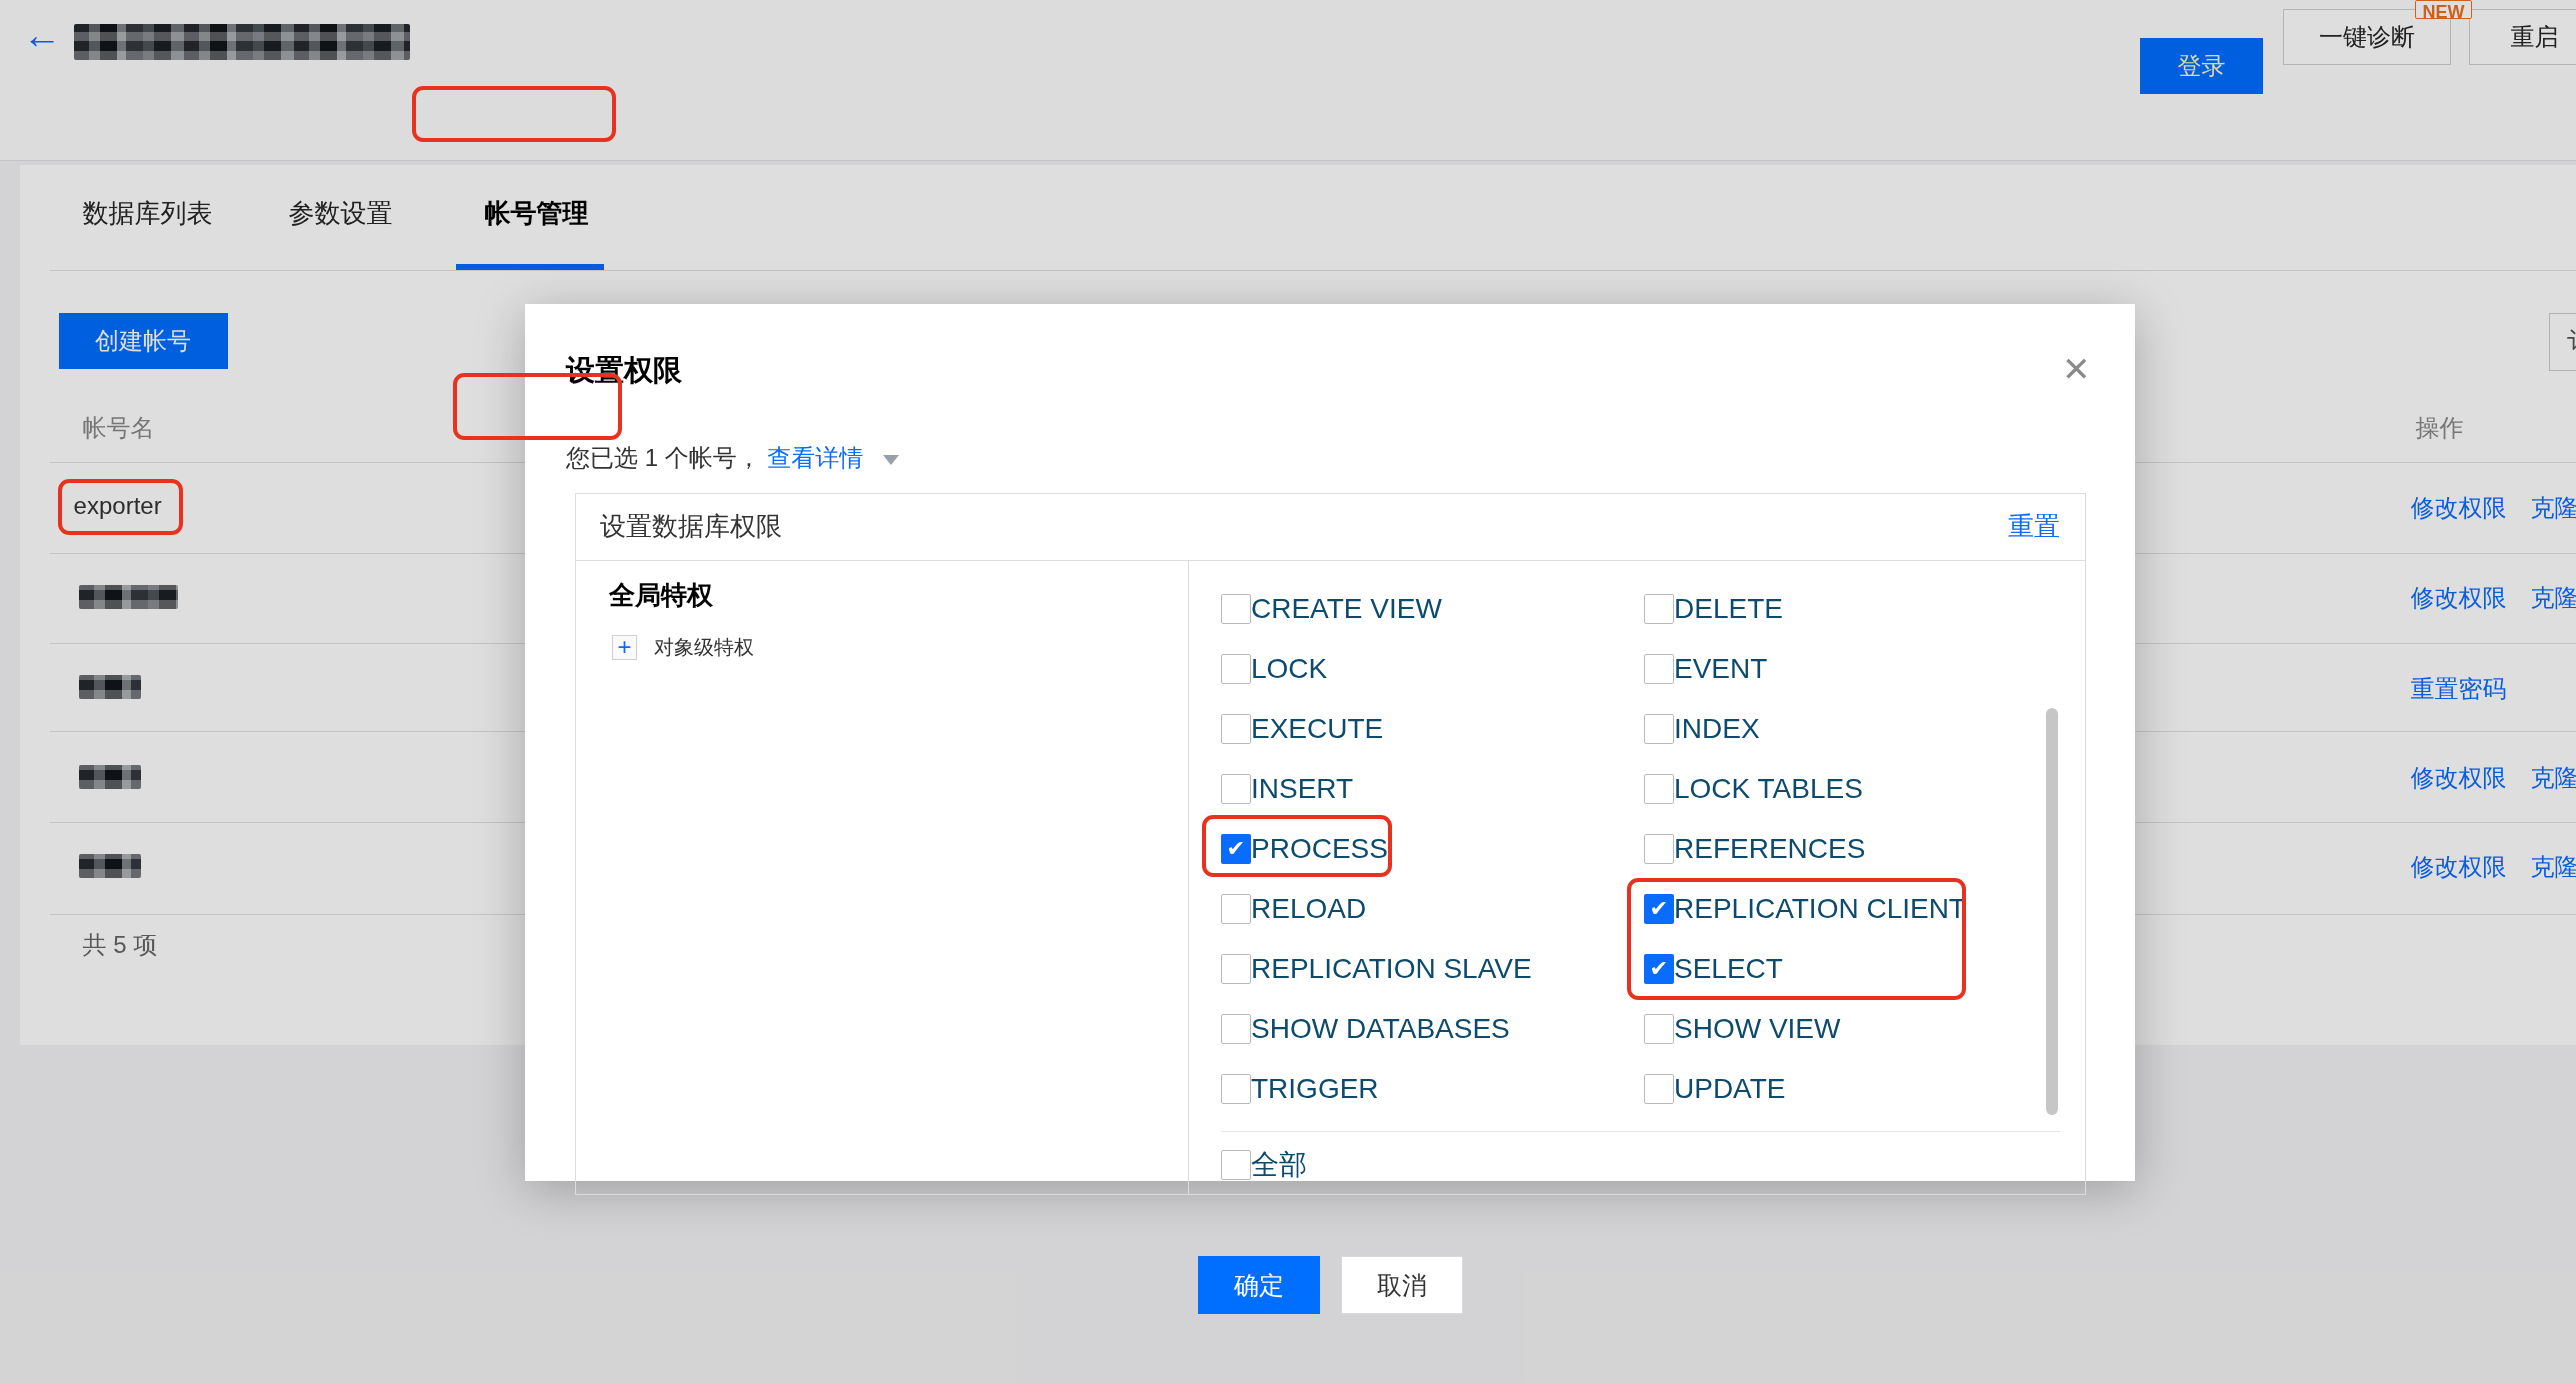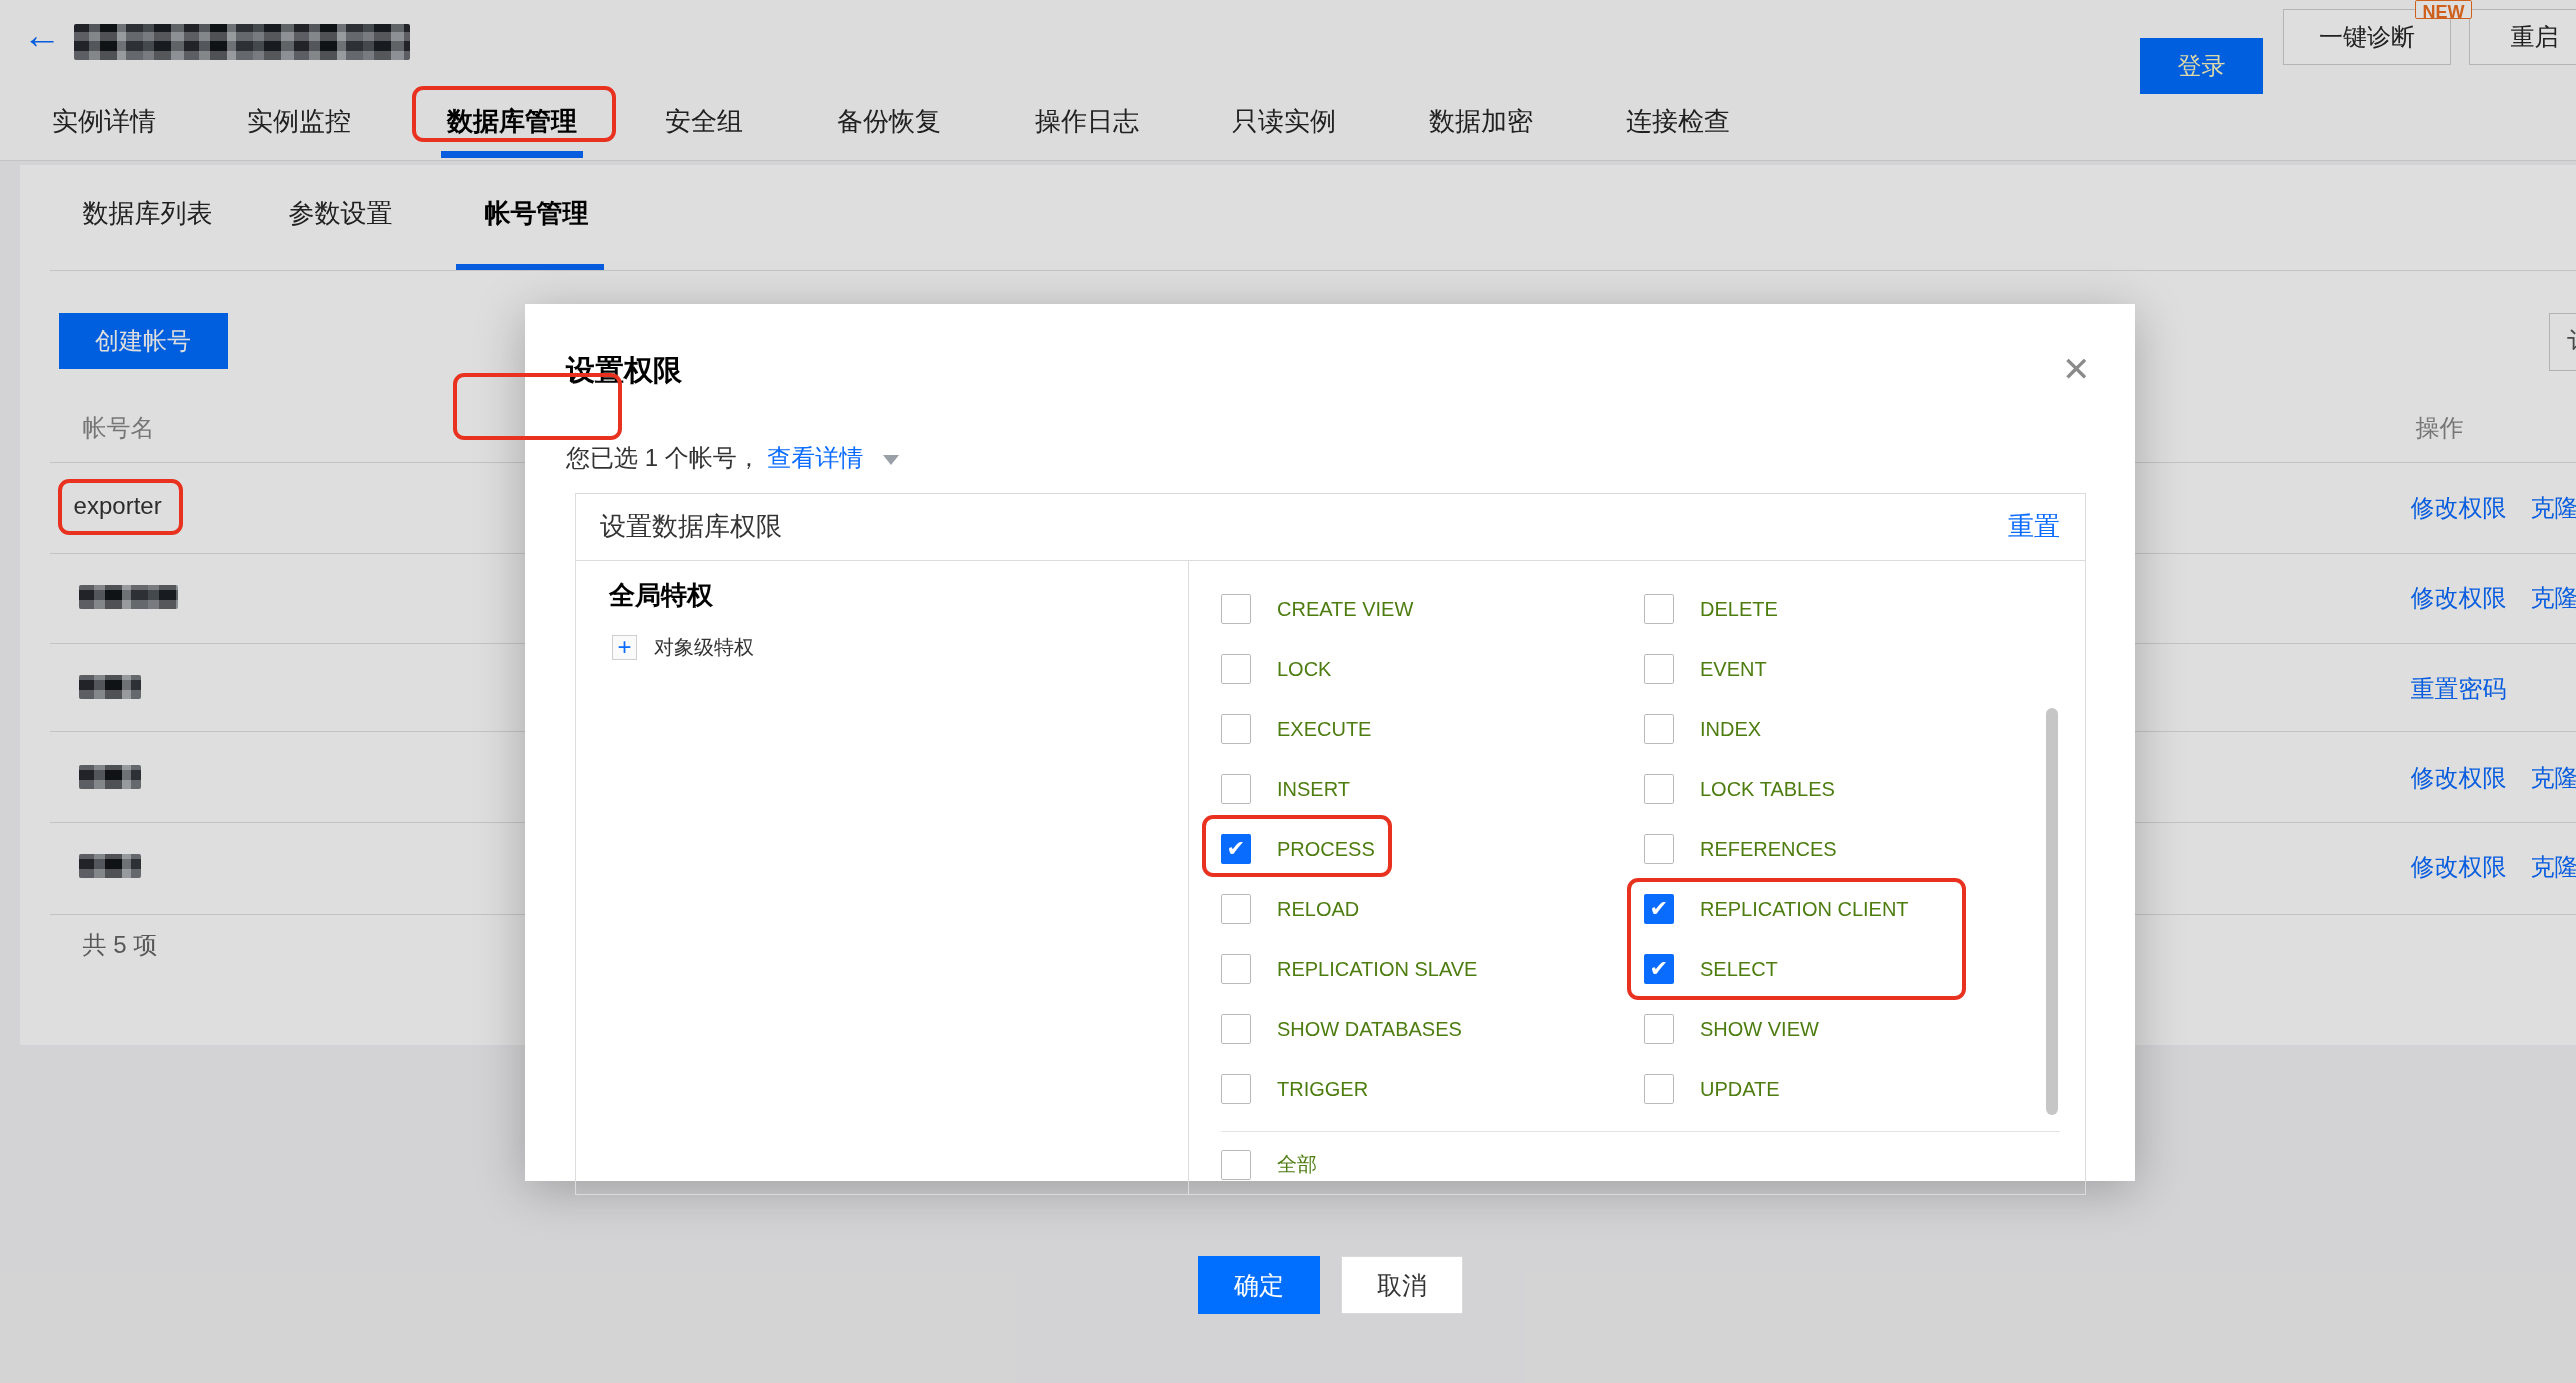--- a/index.html
+++ b/index.html
@@ -61,21 +61,21 @@
   .global-priv { position:absolute; left:33px; top:17px; font-size:26px; font-weight:bold; color:#000; }
   .object-priv-row { position:absolute; left:36px; top:73px; display:flex; align-items:center; cursor:pointer; }
   .plus-box { width:25px; height:25px; border:0.9px solid #cfcfcf; background:#fafafa; color:#0a6bff; font-size:24px; line-height:22.4px; text-align:center; }
   .object-priv-label { margin-left:17px; font-size:20px; color:#333; }
   .pane-right { flex:1; position:relative; }
   .cb-grid { padding-top:18px; }
   .cbrow { height:60px; display:grid; grid-template-columns:423px auto; padding-left:32px; align-items:center; }
   .cbitem { display:flex; align-items:center; cursor:pointer; }
   .cbox { width:30px; height:30px; border:1.9px solid #b9b9b9; background:#fff; border-radius:1.9px; flex:none; }
   .cbox.checked { border:none; background:#0a6bff; color:#fff; font-size:22.4px; line-height:30px; text-align:center; }
-  .cblabel { margin-left:26px; font-size:20px; color:#4d7c0f; white-space:nowrap; }
+  .cblabel { font-size:28px; color:#0c4a6e; white-space:nowrap; }
   .all-divider { position:absolute; left:32px; right:25px; top:570px; height:0.9px; background:#e4e4e4; }
   .all-row { position:absolute; left:32px; top:585px; height:37px; display:flex; align-items:center; cursor:pointer; }
   .scroll-thumb { position:absolute; right:27px; top:147px; width:12px; height:407px; background:#c6c6c6; border-radius:6.5px; }
 
   .modal-btn { position:absolute; top:952px; width:122px; height:58px; font-size:25px; cursor:pointer; }
   .ok-btn { left:673px; background:#006eff; border:none; color:#fff; }
   .cancel-btn { left:816px; background:#fff; border:1.9px solid #d9d9d9; color:#333; }
 
   
   .anno { position:absolute; border:4.7px solid #e8321f; border-radius:11.2px; z-index:30; pointer-events:none; }
@@ -88,31 +88,20 @@
 </head>
 <body>
 
 <div class="topbar">
   <span class="back-arrow">←</span>
   <div class="instance-title mosaic"></div>
   <span class="new-badge">NEW</span>
   <button class="top-btn btn-primary login-btn">登录</button>
   <button class="top-btn btn-plain diag-btn">一键诊断</button>
   <button class="top-btn btn-plain restart-btn">重启</button>
-  <div class="tabrow" id="tabrow">
-      <span class="tab" style="left: 52px;">实例详情</span>
-      <span class="tab" style="left: 247px;">实例监控</span>
-      <span class="tab active" style="left: 447px;">数据库管理<span class="tab-underline"></span></span>
-      <span class="tab" style="left: 665px;">安全组</span>
-      <span class="tab" style="left: 837px;">备份恢复</span>
-      <span class="tab" style="left: 1035px;">操作日志</span>
-      <span class="tab" style="left: 1232px;">只读实例</span>
-      <span class="tab" style="left: 1429px;">数据加密</span>
-      <span class="tab" style="left: 1626px;">连接检查</span>
-    </div>
 </div>
 
 <div class="card">
   <div id="subtabs">
       <span class="subtab" style="left: 63px;">数据库列表</span>
       <span class="subtab" style="left: 269px;">参数设置</span>
       <span class="subtab active" style="left: 465px;">帐号管理</span>
     </div>
   <div class="subtab-underline"></div>
   <div class="subtab-line"></div>

